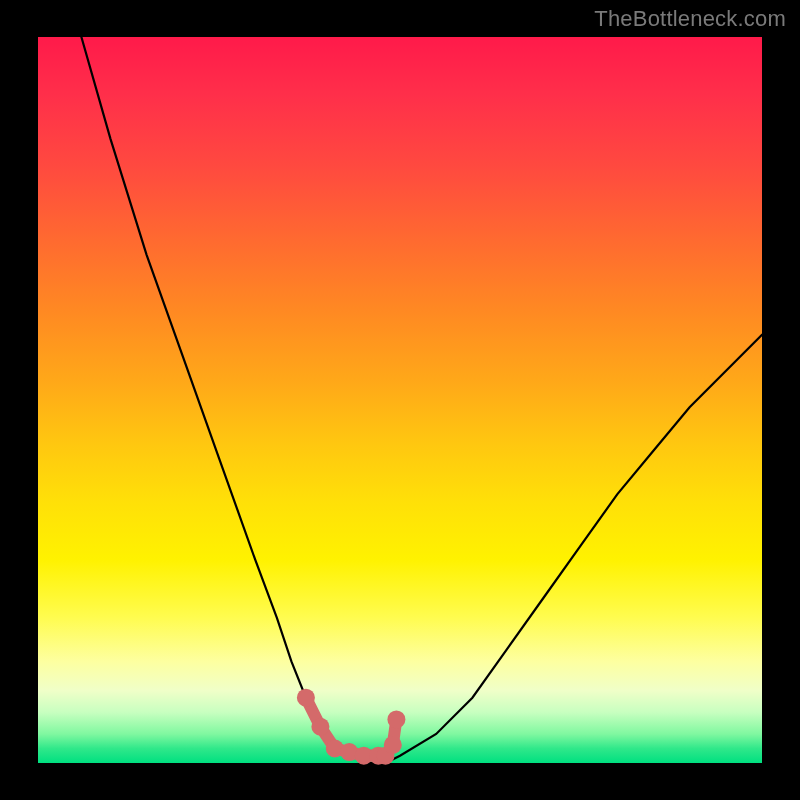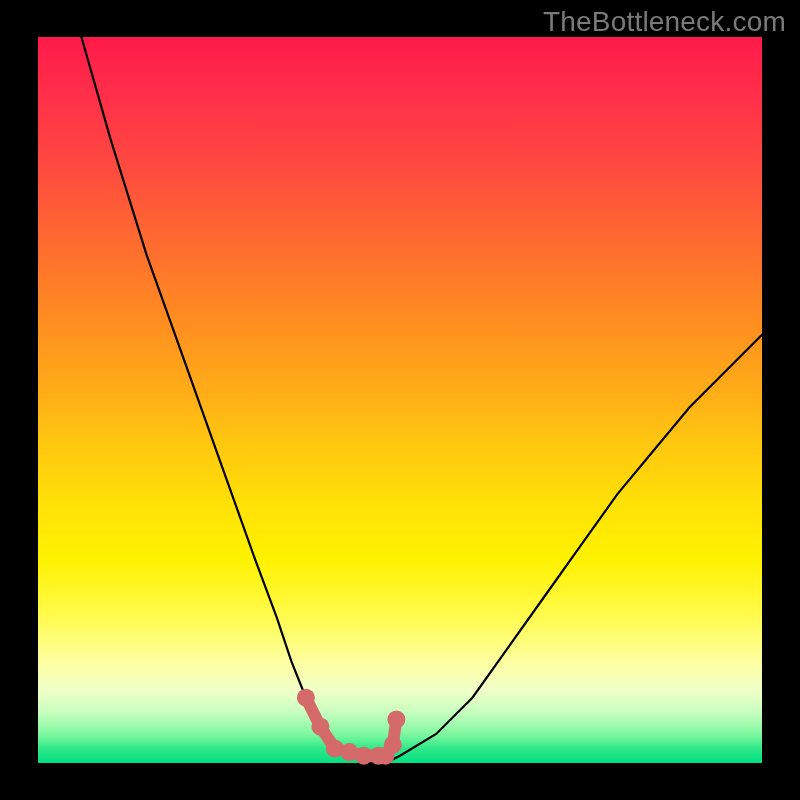--- a/index.html
+++ b/index.html
@@ -35,21 +35,21 @@
       #80f8a0 96%,
       #30e88a 98%,
       #00e080 100%
     );
   }
   .attribution {
     position: absolute;
     top: 6px;
     right: 14px;
     color: #7a7a7a;
-    font-size: 28px;
+    font-size: 22px;
     font-weight: 500;
     letter-spacing: 0.2px;
   }
   svg.curve-layer {
     position: absolute;
     top: 37px;
     left: 38px;
     width: 724px;
     height: 726px;
     overflow: visible;

